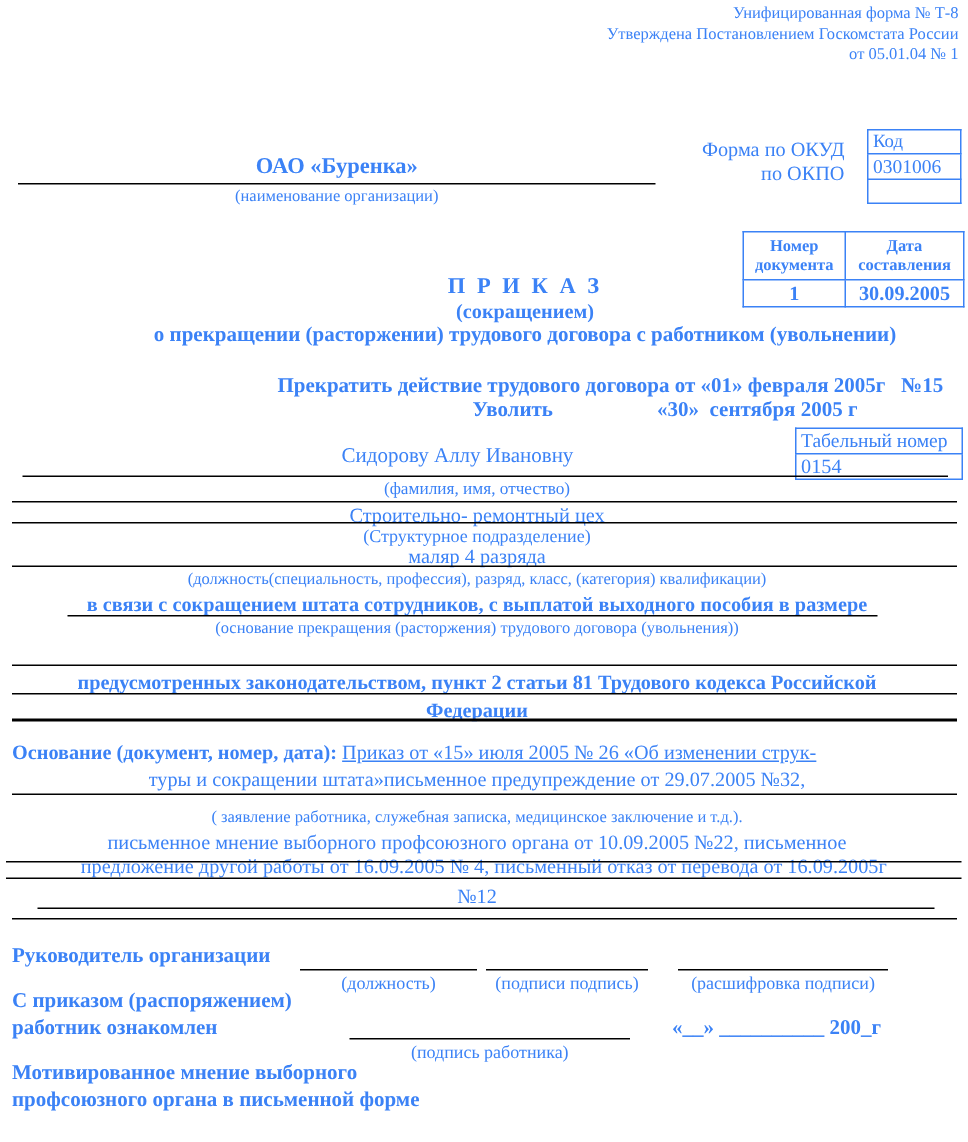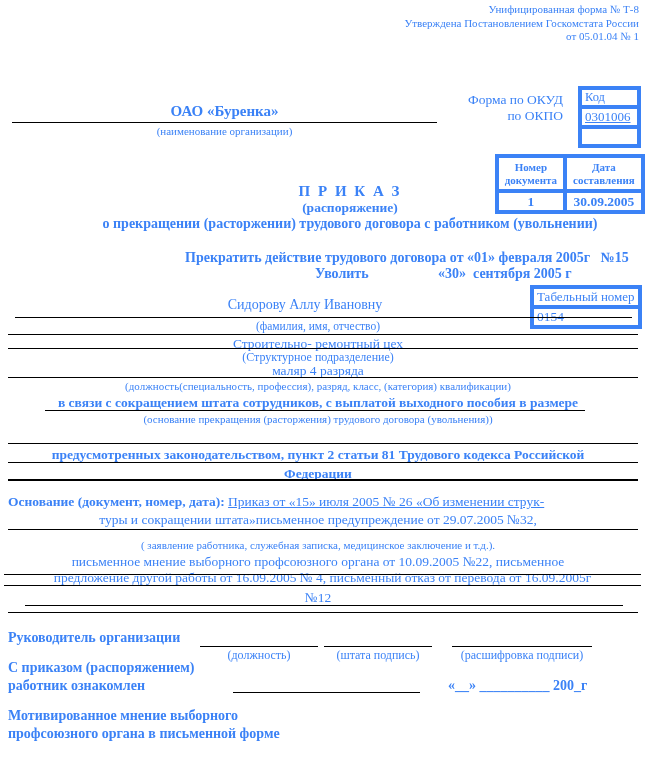--- a/index.html
+++ b/index.html
@@ -9,21 +9,21 @@
   .b{font-weight:bold;}
   .sm{font-size:11px;}
   .sm2{font-size:12px;}
   .ctr{text-align:center;}
   .rt{text-align:right;}
   .pre{white-space:pre;text-align:center;}
   .rule{position:absolute;border-top:1px solid #000;height:0;}
   .rule2{position:absolute;border-top:2px solid #000;height:0;}
   .u{text-decoration:underline;}
   table{border-collapse:collapse;}
-  td{border:4px solid #3b82f6;padding:0 3px;}
+  td{border:1px solid #3b82f6;padding:0 3px;}
 </style>
 </head>
 <body>
 
 <div class="page">
 
   <div class="abs rt sm" style="top:3px;right:6px;line-height:13.5px;">
     <div>Унифицированная форма № Т-8</div>
     <div>Утверждена Постановлением Госкомстата России</div>
     <div>от 05.01.04  № 1</div>
@@ -34,21 +34,21 @@
     <div>по ОКПО</div>
   </div>
 
   <div class="abs" style="top:86px;left:578px;">
     <table style="width:63px;">
       <tbody>
           <tr>
             <td style="height:14px;font-size:12.5px;">Код</td>
           </tr>
       <tr>
-            <td style="height:15px;font-size:13px;text-decoration:underline;">0301006</td>
+            <td style="height:15px;font-size:13px;">0301006</td>
           </tr>
       <tr>
             <td style="height:15px;"></td>
           </tr>
     </tbody>
       </table>
   </div>
 
   <div class="abs ctr b" style="top:103px;left:12px;width:425px;font-size:15px;">ОАО «Буренка»</div>
   <div class="rule" style="top:122px;left:12px;width:425px;"></div>
@@ -63,21 +63,21 @@
       </tr>
       <tr>
         <td class="b ctr" style="height:17px;">1</td>
         <td class="b ctr">30.09.2005</td>
       </tr>
     </tbody>
       </table>
   </div>
 
   <div class="abs ctr b" style="top:183px;left:65px;width:570px;font-size:15px;letter-spacing:2px;">П Р И К А З</div>
-  <div class="abs ctr b" style="top:200px;left:65px;width:570px;">(распоряжение)</div>
+  <div class="abs ctr b" style="top:200px;left:65px;width:570px;">(сокращением)</div>
   <div class="abs ctr b" style="top:216px;left:65px;width:570px;font-size:14px;">о прекращении (расторжении) трудового договора с работником (увольнении)</div>
 
   <div class="abs b pre" style="top:250px;left:185px;font-size:14px;">Прекратить действие трудового договора от «01» февраля 2005г   №15</div>
   <div class="abs b" style="top:266px;left:315px;font-size:14px;">Уволить</div>
   <div class="abs b pre" style="top:266px;left:438px;font-size:14px;">«30»  сентября 2005 г</div>
 
   <div class="abs" style="top:285px;left:530px;">
     <table style="width:112px;">
       <tbody>
           <tr>
@@ -127,26 +127,27 @@
   <div class="rule" style="top:585px;left:4px;width:637px;"></div>
   <div class="abs ctr" style="top:590px;left:8px;width:620px;">№12</div>
   <div class="rule" style="top:605px;left:25px;width:598px;"></div>
   <div class="rule" style="top:612px;left:8px;width:630px;"></div>
 
   <div class="abs b" style="top:630px;left:8px;font-size:14px;">Руководитель организации</div>
   <div class="rule" style="top:646px;left:200px;width:118px;"></div>
   <div class="rule" style="top:646px;left:324px;width:108px;"></div>
   <div class="rule" style="top:646px;left:452px;width:140px;"></div>
   <div class="abs ctr sm2" style="top:648px;left:200px;width:118px;">(должность)</div>
-  <div class="abs ctr sm2" style="top:648px;left:324px;width:108px;">(штата подпись)</div>
+  <div class="abs ctr sm2" style="top:648px;left:324px;width:108px;">(подписи подпись)</div>
   <div class="abs ctr sm2" style="top:648px;left:452px;width:140px;">(расшифровка подписи)</div>
 
   <div class="abs b" style="top:660px;left:8px;font-size:14px;">С приказом (распоряжением)</div>
   <div class="abs b" style="top:678px;left:8px;font-size:14px;">работник ознакомлен</div>
   <div class="rule" style="top:692px;left:233px;width:187px;"></div>
+  <div class="abs ctr sm2" style="top:694px;left:233px;width:187px;">(подпись работника)</div>
   <div class="abs b pre" style="top:678px;left:448px;font-size:14px;">«__» __________ 200_г</div>
 
   <div class="abs b" style="top:708px;left:8px;font-size:14px;">Мотивированное мнение выборного</div>
   <div class="abs b" style="top:726px;left:8px;font-size:14px;">профсоюзного органа в письменной форме</div>
   <div class="abs b pre" style="top:744px;left:8px;font-size:14px;">
     <span>от «__» __________ 20__г №_______</span><span style="margin-left:28px;">Рассмотрено</span>
   </div>
 
 </div>
 

